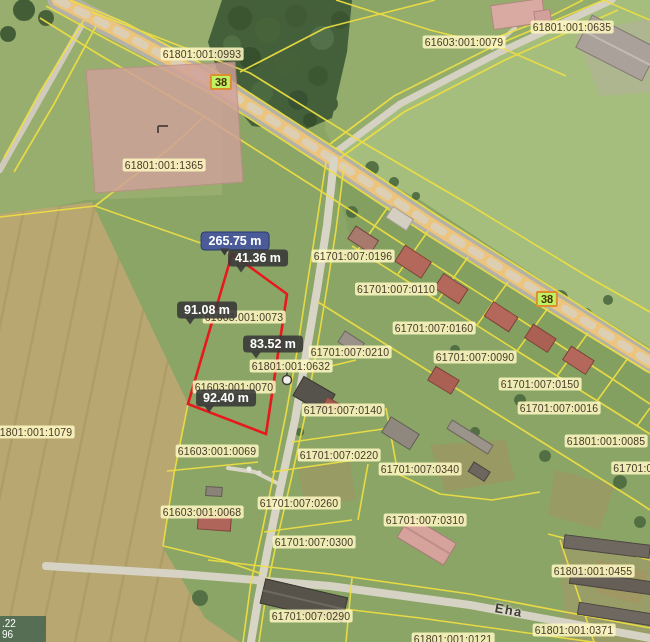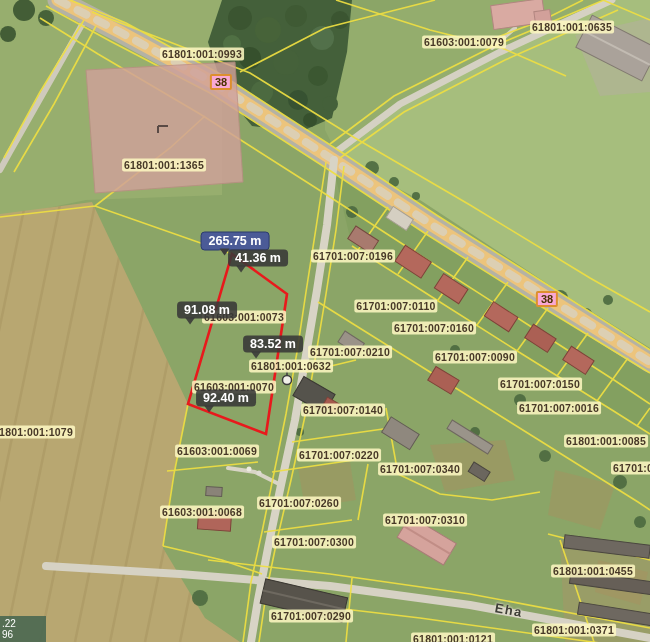--- a/index.html
+++ b/index.html
@@ -6,38 +6,38 @@
   .map{
     position:relative;width:650px;height:642px;overflow:hidden;
     font-family:"Liberation Sans",sans-serif;background:#8ba567;
   }
   .map svg{position:absolute;left:0;top:0;}
   .lbl-layer{position:absolute;left:0;top:0;width:100%;height:100%;z-index:20;}
   .ms-layer{position:absolute;left:0;top:0;width:100%;height:100%;z-index:30;text-align:right;}
   .cl{
     position:absolute;transform:translate(-50%,-50%);
     background:rgba(253,247,193,.87);color:#473827;
-    font-size:10.5px;font-weight:700;letter-spacing:.2px;
+    font-size:10.5px;font-weight:400;letter-spacing:.2px;
     padding:0 2px;border-radius:2px;white-space:nowrap;line-height:13px;
   }
   .ms{
     position:absolute;transform:translate(-50%,-50%);
     background:rgba(56,56,56,.88);color:#fff;
     font-size:12.5px;font-weight:700;white-space:nowrap;
     padding:1px 7px;border-radius:4px;line-height:15px;
   }
   .ms::after{
     content:"";position:absolute;left:8px;top:100%;width:0;height:0;margin-top:-1px;
     border:5px solid transparent;border-top:7px solid rgba(56,56,56,.88);
   }
   .ms-total{background:#4b5b97;border:1px solid #2b3a6e;}
   .ms-total::after{left:18px;border-top-color:#3c3c3c;}
   .rm{
     position:absolute;transform:translate(-50%,-50%);
-    background:#f9a8d4;border:2px solid #dd8f2e;color:#4a3200;
+    background:#bef264;border:2px solid #dd8f2e;color:#4a3200;
     font-size:11px;font-weight:700;padding:0 3px;border-radius:2px;line-height:12px;
   }
   .street{
     position:absolute;transform:translate(-50%,-50%) rotate(10deg);
     color:#3f3f38;font-size:13px;font-weight:700;letter-spacing:1.5px;
     text-shadow:0 0 2px #e6e3d2,0 0 3px #e6e3d2;white-space:nowrap;
   }
   .coord{
     position:absolute;left:-10px;bottom:0;z-index:40;
     background:rgba(77,105,82,.93);color:#fff;
@@ -215,21 +215,21 @@
     <polygon points="232,254 287,294 266,434 188,404" fill="none" stroke="#e8191c" stroke-width="2.6" stroke-linejoin="miter"></polygon>
   </g>
 </svg>
 
 <div class="lbl-layer">
   <div class="cl" style="left:202px;top:54px">61801:001:0993</div>
   <div class="cl" style="left:464px;top:42px">61603:001:0079</div>
   <div class="cl" style="left:572px;top:27px">61801:001:0635</div>
   <div class="cl" style="left:164px;top:165px">61801:001:1365</div>
   <div class="cl" style="left:353px;top:256px">61701:007:0196</div>
-  <div class="cl" style="left:396px;top:306px">61701:007:0110</div>
+  <div class="cl" style="left:396px;top:289px">61701:007:0110</div>
   <div class="cl" style="left:434px;top:328px">61701:007:0160</div>
   <div class="cl" style="left:350px;top:352px">61701:007:0210</div>
   <div class="cl" style="left:475px;top:357px">61701:007:0090</div>
   <div class="cl" style="left:540px;top:384px">61701:007:0150</div>
   <div class="cl" style="left:559px;top:408px">61701:007:0016</div>
   <div class="cl" style="left:606px;top:441px">61801:001:0085</div>
   <div class="cl" style="left:636px;top:468px">61701:00</div>
   <div class="cl" style="left:343px;top:410px">61701:007:0140</div>
   <div class="cl" style="left:244px;top:317px">61603:001:0073</div>
   <div class="cl" style="left:291px;top:366px">61801:001:0632</div>

